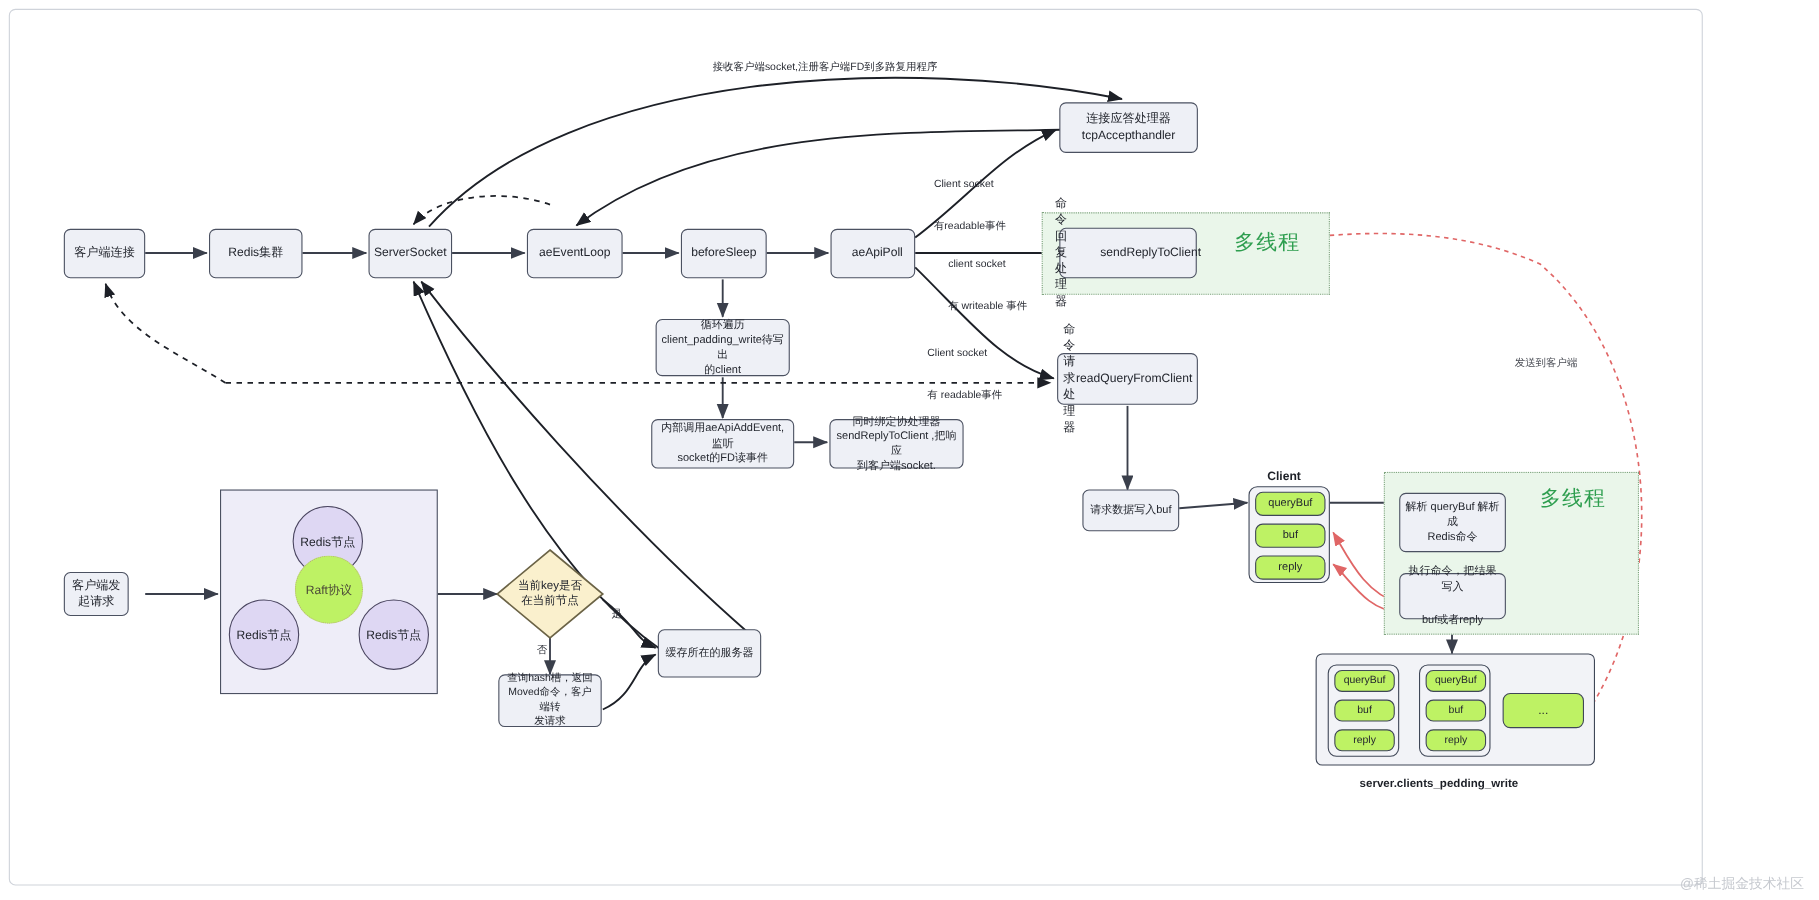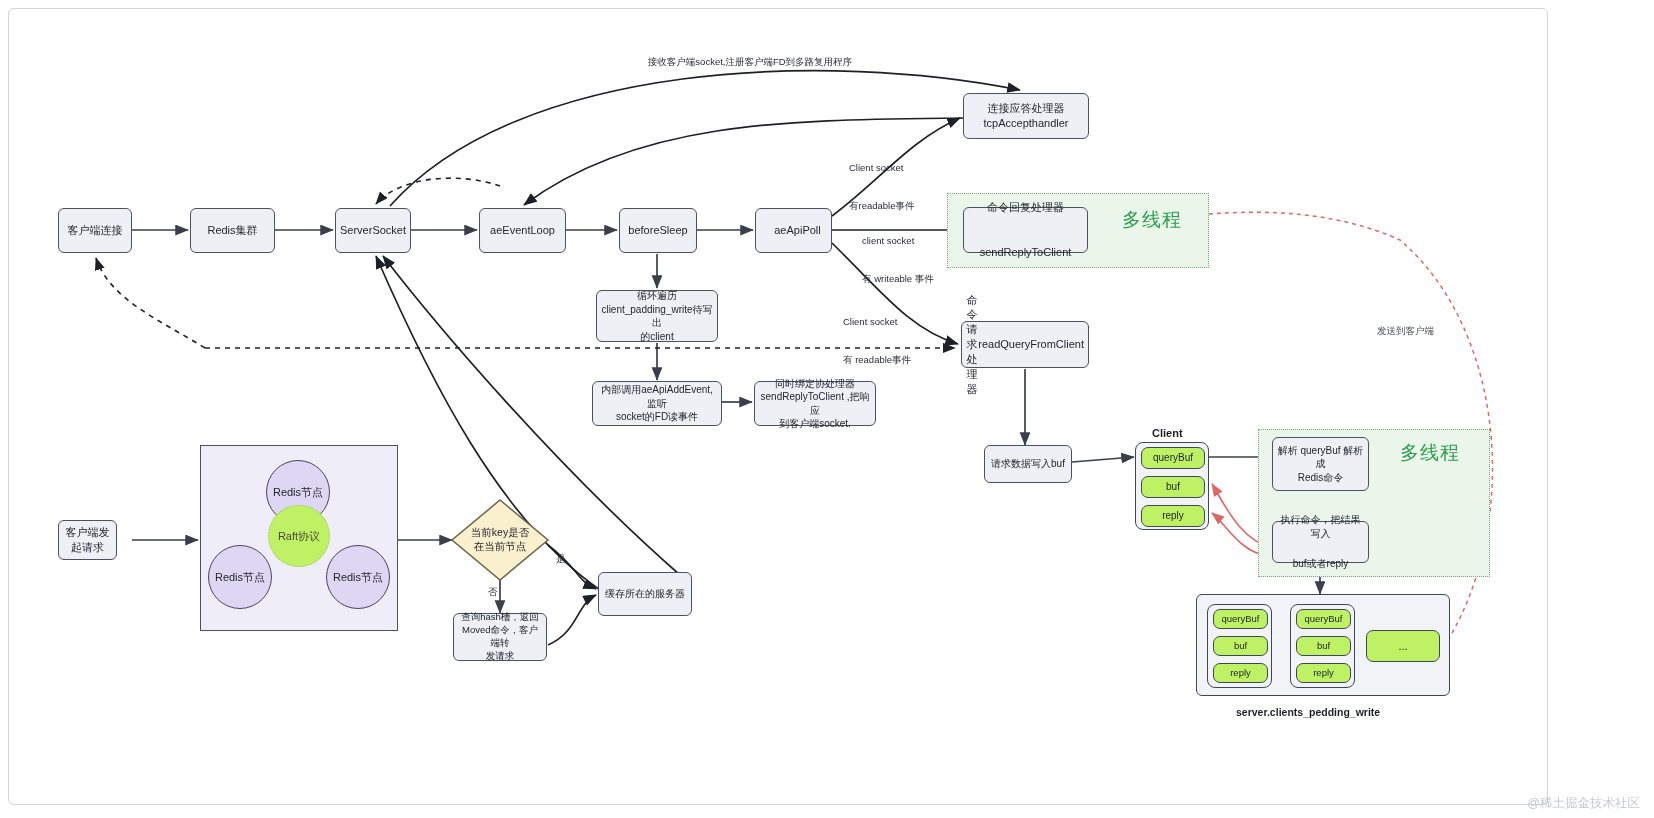--- a/index.html
+++ b/index.html
@@ -149,21 +149,21 @@
   <div class="node" style="left:755px;top:208px;width:77px;height:45px;padding-left:12px;">
     <span>aeApiPoll</span>
   </div>
 
   <div class="node" style="left:963px;top:93px;width:126px;height:46px;flex-direction:column;">
     <span>连接应答处理器</span>
     <span>tcpAccepthandler</span>
   </div>
 
   <div class="green-box" style="left:947px;top:193px;width:262px;height:75px;"></div>
-  <div class="node" style="left:963px;top:207px;width:125px;height:46px;flex-direction:column;gap:30px;">
+  <div class="node" style="left:963px;top:207px;width:125px;height:46px;gap:30px;">
     <span>命令回复处理器</span>
     <span>sendReplyToClient</span>
   </div>
   <div class="thread-label" style="left:1122px;top:207px;">多线程</div>
 
   <div class="node" style="left:961px;top:321px;width:128px;height:47px;flex-direction:row;justify-content:center;">
     <span>命令请求处理器</span>
     <span>readQueryFromClient</span>
   </div>
 
@@ -195,21 +195,21 @@
     </div>
     <div class="node inner" style="left:5px;top:33px;width:64px;height:22px;position:absolute;font-size:10px;">
       <span>buf</span>
     </div>
     <div class="node inner" style="left:5px;top:62px;width:64px;height:22px;position:absolute;font-size:10px;">
       <span>reply</span>
     </div>
   </div>
 
   <div class="green-box" style="left:1258px;top:429px;width:232px;height:148px;"></div>
-  <div class="node small" style="left:1272px;top:437px;width:97px;height:54px;flex-direction:column;">
+  <div class="node small" style="left:1272px;top:448px;width:97px;height:54px;flex-direction:column;">
     <span>解析 queryBuf 解析成</span>
     <span>Redis命令</span>
   </div>
   <div class="node small" style="left:1272px;top:521px;width:97px;height:42px;flex-direction:column;gap:17px;">
     <span>执行命令，把结果写入</span>
     <span>buf或者reply</span>
   </div>
   <div class="thread-label" style="left:1400px;top:440px;">多线程</div>
 
   <div class="group-box" style="left:1196px;top:594px;width:254px;height:102px;"></div>

